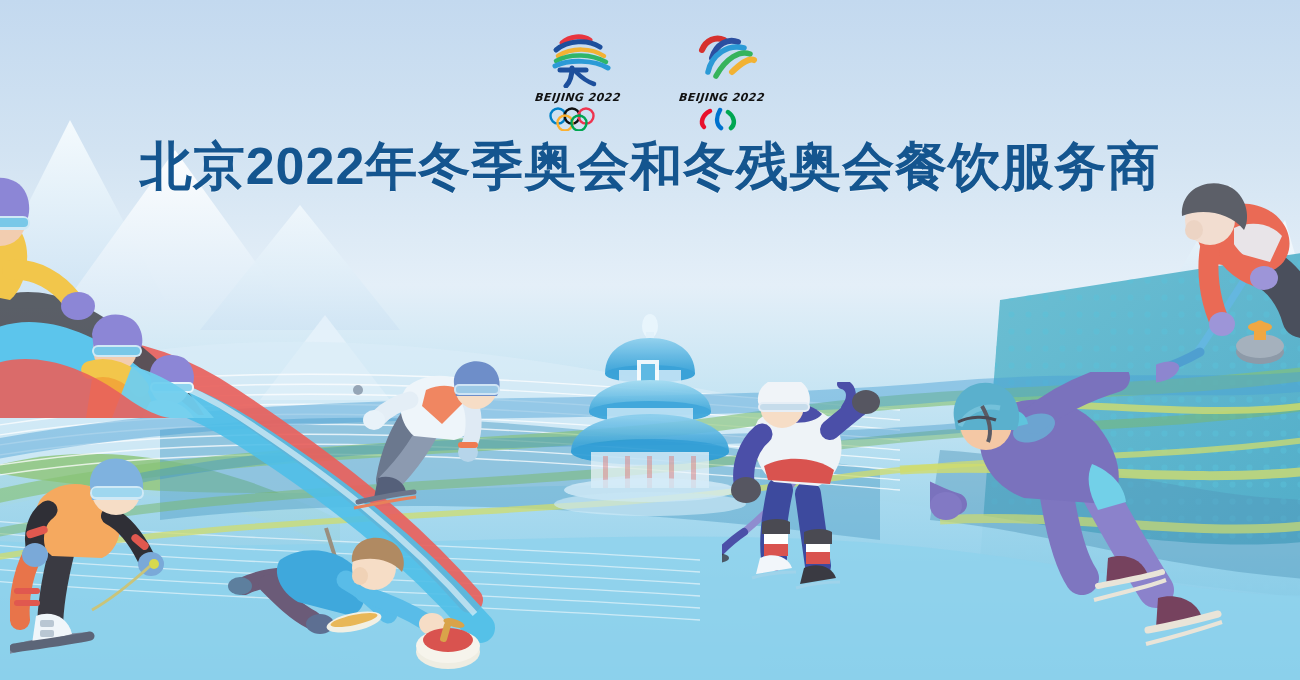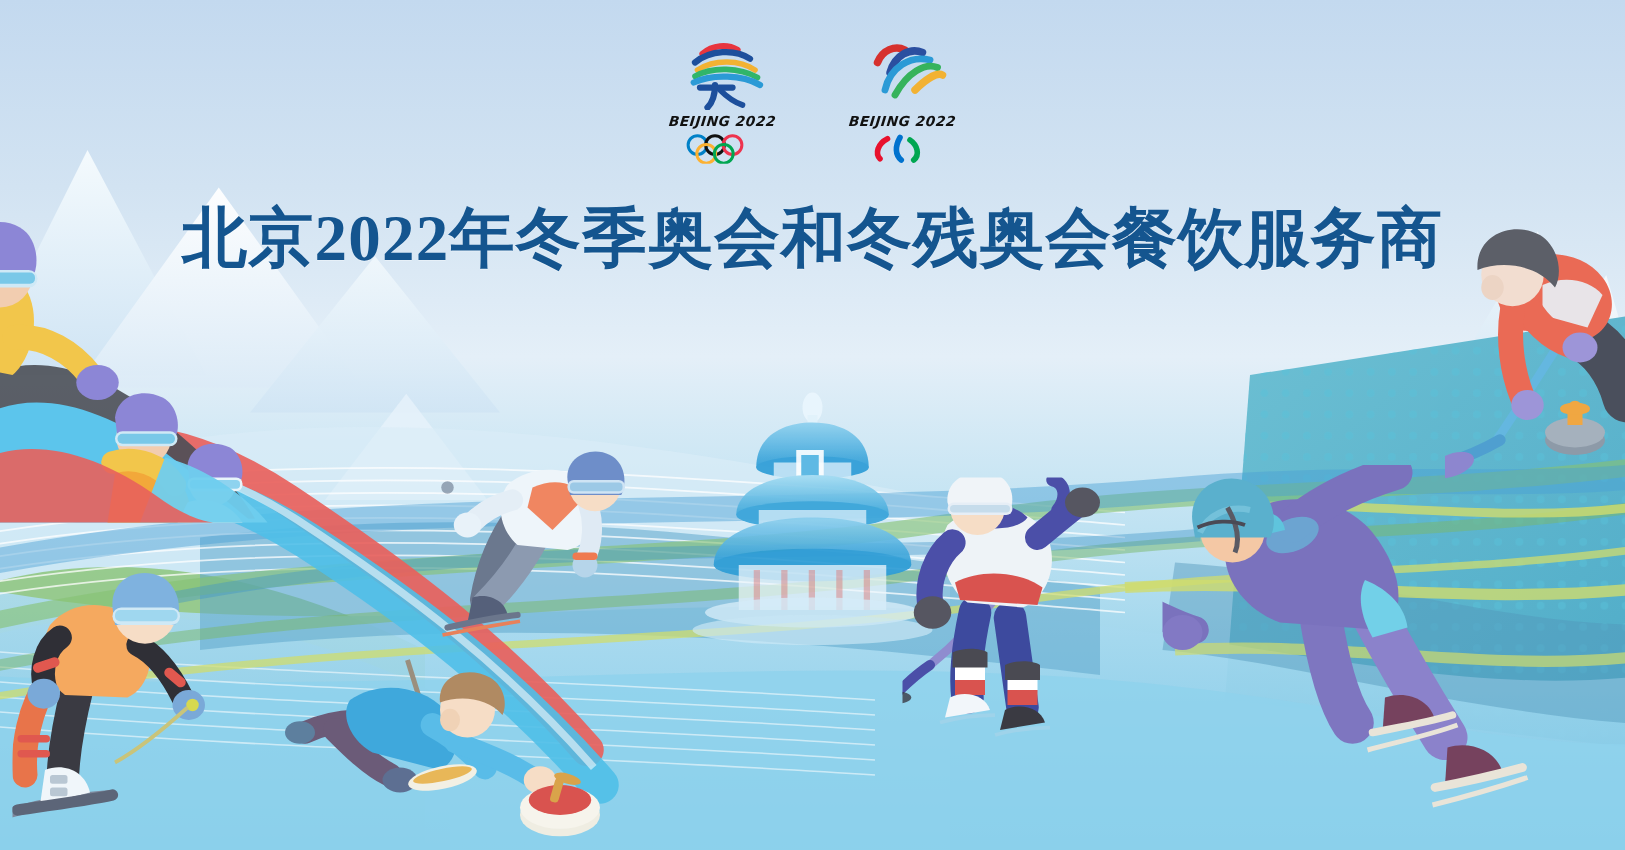--- a/index.html
+++ b/index.html
@@ -18,22 +18,22 @@
              justify-content:center; gap:46px; z-index:40; }
   .emblem { width:98px; text-align:center; }
   .emb-mark { height:58px; }
   .emb-word { font-family:"DejaVu Sans",sans-serif; font-weight:bold;
      font-size:11px; letter-spacing:.4px; color:#111; font-style:italic;
      transform:skewX(-6deg); margin-top:1px; }
   .rings { margin-top:3px; }
 
   
   #title {
-    position:absolute; top:156px; left:0; right:0; text-align:center; z-index:50;
-    font-family:Liberation Serif, serif;
+    position:absolute; top:132px; left:0; right:0; text-align:center; z-index:50;
+    font-family:Liberation Sans, sans-serif;
     font-weight:bold; font-size:52px; letter-spacing:1px;
     color:#14558f; white-space:nowrap;
     text-shadow:0 1px 0 rgba(255,255,255,.35);
   }
 
   
   .athlete { position:absolute; }
 </style>
 </head>
 <body>

